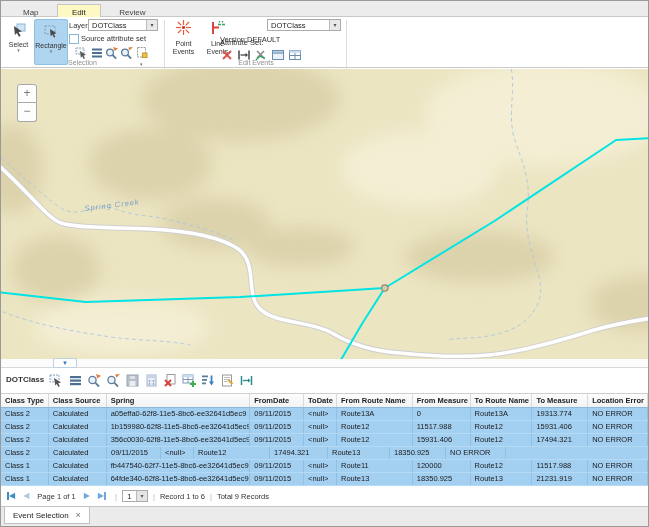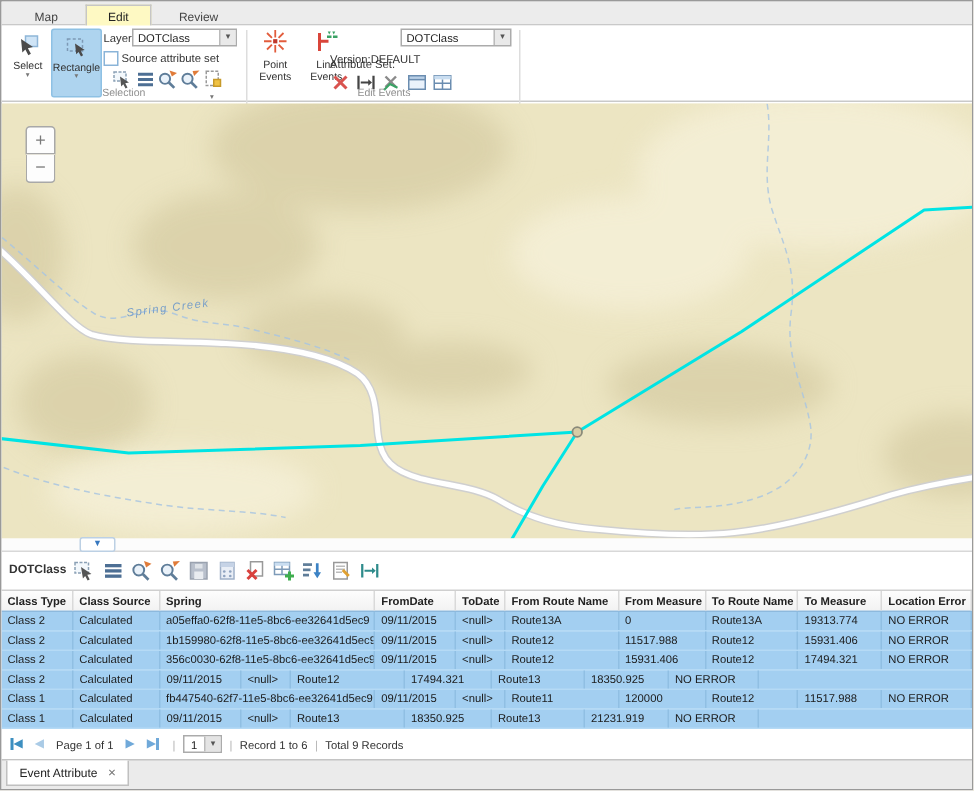--- a/index.html
+++ b/index.html
@@ -445,20 +445,21 @@
           <div class="tcell" style="width: 33px;">&lt;null&gt;</div>
           <div class="tcell" style="width: 76px;">Route11</div>
           <div class="tcell" style="width: 58px;">120000</div>
           <div class="tcell" style="width: 62px;">Route12</div>
           <div class="tcell" style="width: 56px;">11517.988</div>
           <div class="tcell" style="width: 60px;">NO ERROR</div>
         </div>
         <div class="trow">
           <div class="tcell" style="width: 48px;">Class 1</div>
           <div class="tcell" style="width: 58px;">Calculated</div>
+          <div class="tcell" style="width: 144px;">64fde340-62f8-11e5-8bc6-ee32641d5ec9</div>
           <div class="tcell" style="width: 54px;">09/11/2015</div>
           <div class="tcell" style="width: 33px;">&lt;null&gt;</div>
           <div class="tcell" style="width: 76px;">Route13</div>
           <div class="tcell" style="width: 58px;">18350.925</div>
           <div class="tcell" style="width: 62px;">Route13</div>
           <div class="tcell" style="width: 56px;">21231.919</div>
           <div class="tcell" style="width: 60px;">NO ERROR</div>
         </div>
       </div>
   </div>
@@ -485,18 +486,18 @@
       <span class="parrow">▾</span>
     </span>
     <span class="psep">|</span>
     <span>Record 1 to 6</span>
     <span class="psep">|</span>
     <span>Total 9 Records</span>
   </div>
 
   <div class="btabs">
     <div class="btab">
-      <span class="tlabel">Event Attribute</span>
+      <span class="tlabel">Event Selection</span>
       <span class="closex">×</span>
     </div>
   </div>
 
 </div>
 
 </body></html>

